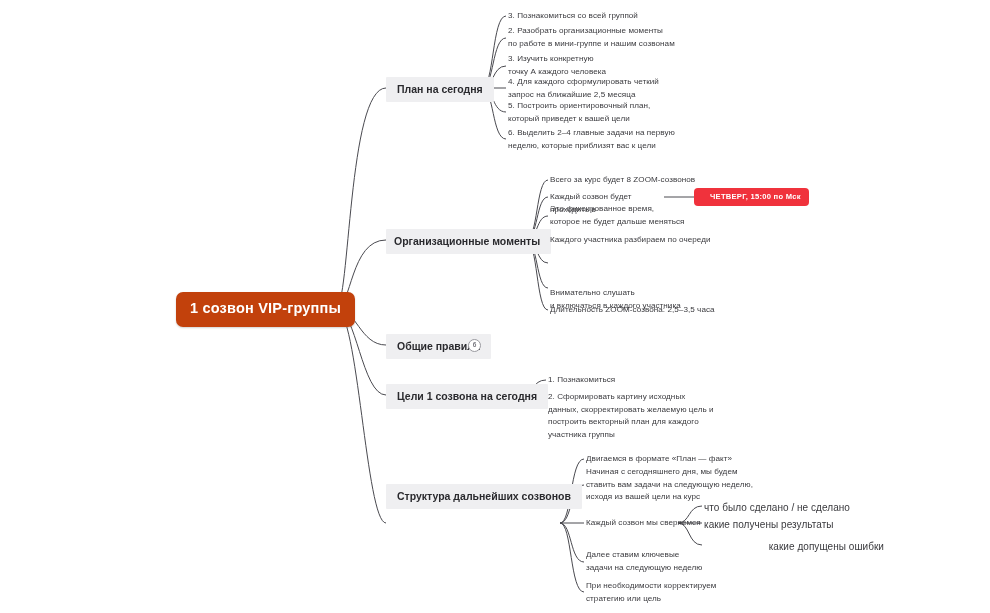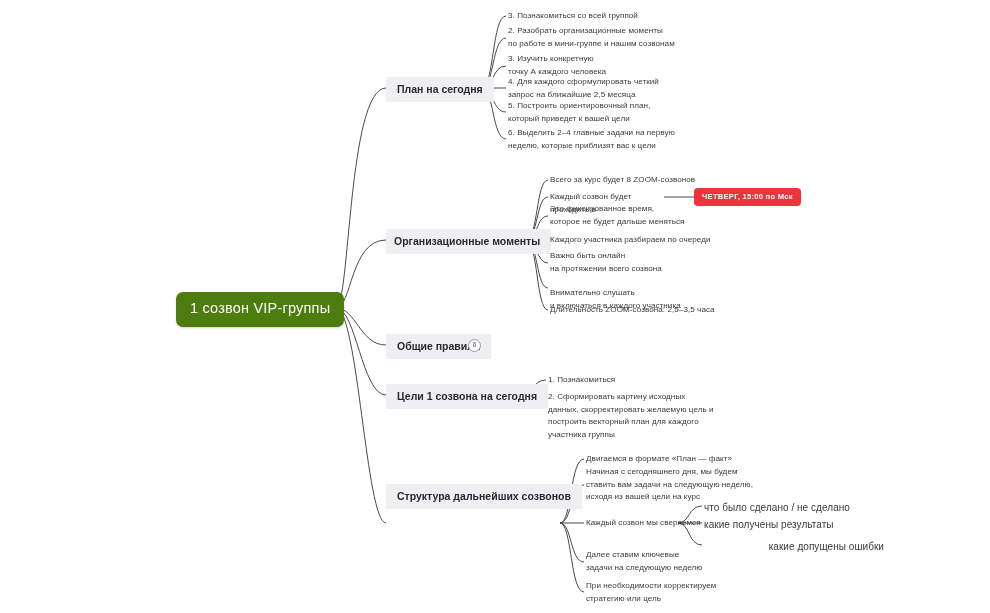--- a/index.html
+++ b/index.html
@@ -27,25 +27,25 @@
     pointer-events: none;
   }
   .node {
     position: absolute;
     box-sizing: border-box;
     white-space: pre-line;
   }
 
   
   .root {
-    background: #4d7c0f;
+    background: #c2410c;
     color: #ffffff;
     border-radius: 7px;
     font-size: 14.5px;
-    font-weight: normal;
+    font-weight: bold;
     letter-spacing: .2px;
     padding: 9px 14px 10px 14px;
     line-height: 1.1;
     box-shadow: 0 1px 2px rgba(0,0,0,.18);
   }
 
   
   .topic {
     background: #EFEFF1;
     color: #2a2a2e;
@@ -68,21 +68,21 @@
     font-size: 10px;
   }
 
   
   .badge {
     background: #F0323C;
     color: #ffffff;
     border-radius: 4px;
     font-size: 7.6px;
     font-weight: bold;
-    padding: 4px 8px 5px 8px;
+    padding: 4px 8px 5px 16px;
     letter-spacing: .25px;
     white-space: nowrap;
   }
 
   
   .collapse-badge {
     position: absolute;
     width: 11px;
     height: 11px;
     border: 1px solid #9a9aa0;
@@ -160,22 +160,20 @@
 неделю, которые приблизят вас к цели</div>
 
   <div class="node topic" style="left:386px; top:229px;padding-left:8px;">Организационные моменты</div>
 
   <div class="node leaf" style="left:550px; top:174px; width:220px;">Всего за курс будет 8 ZOOM-созвонов</div>
   <div class="node leaf" style="left:550px; top:191px; width:120px;">Каждый созвон будет проходить в</div>
   <div class="node badge" style="left:694px; top:188px;">ЧЕТВЕРГ, 15:00 по Мск</div>
   <div class="node leaf" style="left:550px; top:203px; width:190px;">Это фиксированное время,
 которое не будет дальше меняться</div>
   <div class="node leaf" style="left:550px; top:234px; width:220px;">Каждого участника разбираем по очереди</div>
-  <div class="node leaf" style="left:550px; top:250px; width:180px;">Важно быть онлайн
-на протяжении всего созвона</div>
   <div class="node leaf" style="left:550px; top:275px; width:190px;margin-top:12px;">Внимательно слушать
 и включаться в каждого участника</div>
   <div class="node leaf" style="left:550px; top:304px; width:220px;">Длительность ZOOM-созвона: 2,5–3,5 часа</div>
 
   <div class="node topic" style="left:386px; top:334px;">Общие правила</div>
   <div class="collapse-badge" style="left:468px; top:339px;">6</div>
 
   <div class="node topic" style="left:386px; top:384px;">Цели 1 созвона на сегодня</div>
 
   <div class="node leaf" style="left:548px; top:374px; width:160px;">1. Познакомиться</div>

